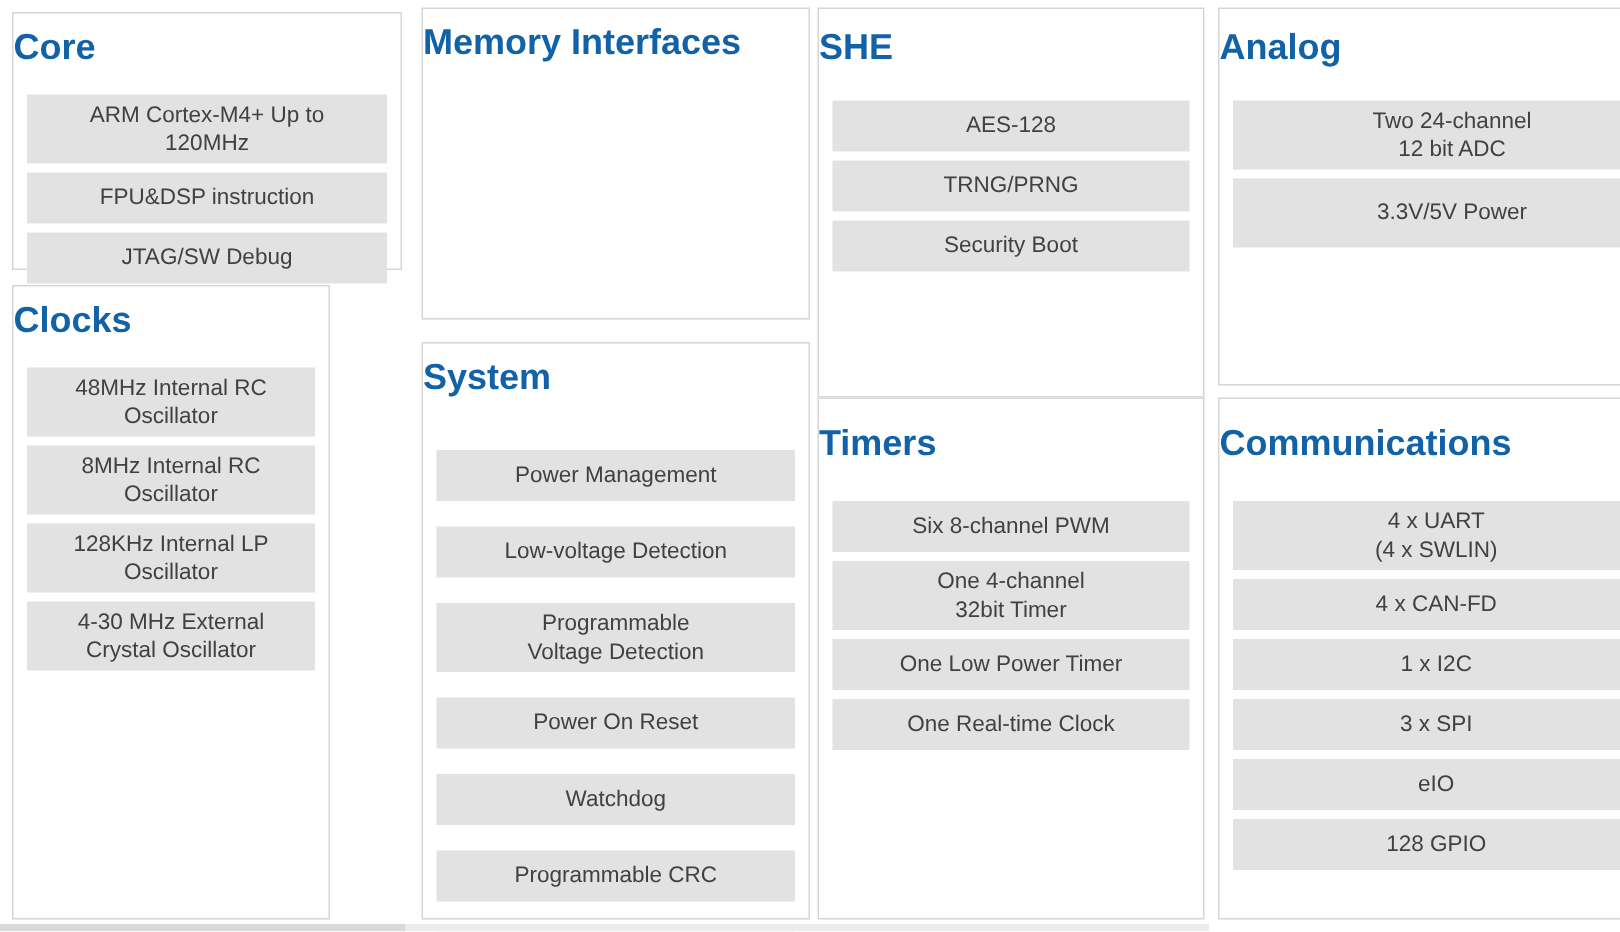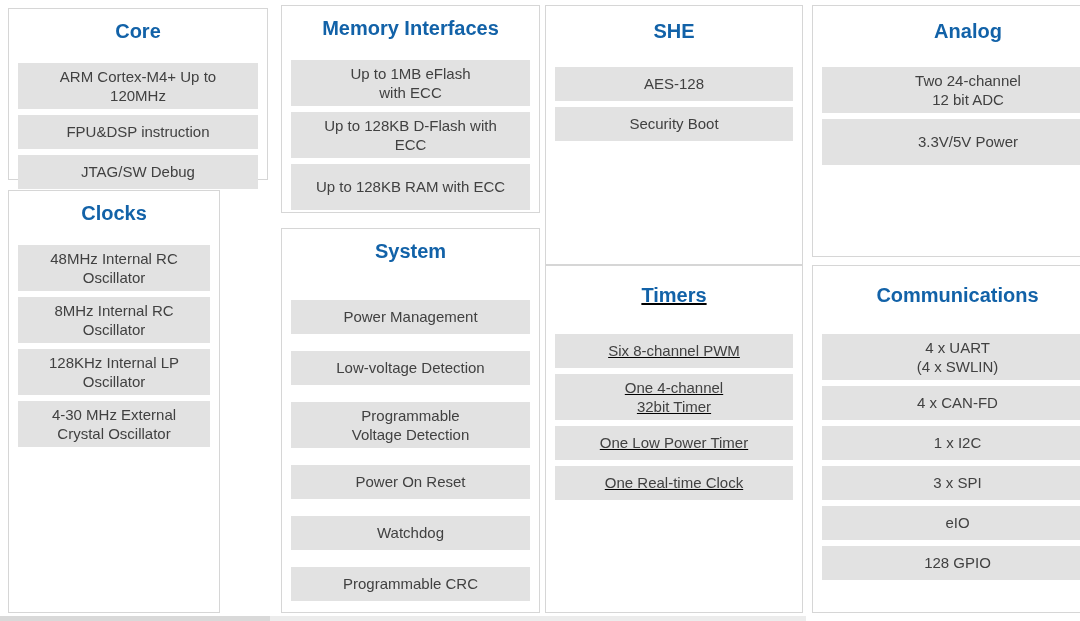--- a/index.html
+++ b/index.html
@@ -15,24 +15,24 @@
     background: #ffffff;
     overflow: hidden;
   }
   .panel {
     position: absolute;
     background: #ffffff;
     border: 1px solid var(--panel-border, #d6d6d6);
     box-sizing: border-box;
   }
   .panel-title {
-    text-align: center;
+    text-align: left;
     color: var(--title, #1262a8);
     font-weight: 700;
-    font-size: 20px;
+    font-size: 24px;
     line-height: 23px;
     padding: 11px 0 9px;
   }
   
   #p-she .panel-title, #p-analog .panel-title { padding: 14px 0 13px; }
   #p-system .panel-title { padding: 11px 0 15px; }
   #p-timers .panel-title, #p-comms .panel-title { padding: 18px 0 16px; }
   .cells {
     display: flex;
     flex-direction: column;
@@ -54,21 +54,21 @@
     box-sizing: border-box;
     padding: 2px 4px;
   }
   .cell.h2 { min-height: 46px; }
   
   #p-core    { left: 8px;   top: 8px;   width: 260px; height: 172px; }
   #p-clocks  { left: 8px;   top: 190px; width: 212px; height: 423px; }
   #p-memory  { left: 281px; top: 5px;   width: 259px; height: 208px; }
   #p-system  { left: 281px; top: 228px; width: 259px; height: 385px; }
   #p-she     { left: 545px; top: 5px;   width: 258px; height: 260px; }
-  #p-timers  { left: 545px; top: 265px; width: 258px; height: 348px; text-decoration: underline; }
+  #p-timers  { left: 545px; top: 265px; width: 258px; height: 348px; }
   #p-analog  { left: 812px; top: 5px;   width: 312px; height: 252px; }
   #p-comms   { left: 812px; top: 265px; width: 291px; height: 348px; }
   .bottom-strip {
     position: absolute;
     left: 0; bottom: 0;
     width: 806px; height: 5px;
     background: #ececec;
   }
   .bottom-strip-left {
     position: absolute;
@@ -100,47 +100,41 @@
       <div class="cell h2">8MHz Internal RC Oscillator</div>
       <div class="cell h2">128KHz Internal LP
 Oscillator</div>
       <div class="cell h2">4-30 MHz External
 Crystal Oscillator</div>
     </div>
   </div>
 
   <div class="panel" id="p-memory">
     <div class="panel-title">Memory Interfaces</div>
-    <div class="cells">
-      <div class="cell h2">Up to 1MB eFlash
-with ECC</div>
-      <div class="cell h2">Up to 128KB D-Flash with
-ECC</div>
-      <div class="cell h2">Up to 128KB RAM with ECC</div>
-    </div>
   </div>
 
   <div class="panel" id="p-system">
     <div class="panel-title">System</div>
     <div class="cells">
       <div class="cell">Power Management</div>
       <div class="cell">Low-voltage Detection</div>
       <div class="cell h2">Programmable
 Voltage Detection</div>
       <div class="cell">Power On Reset</div>
       <div class="cell">Watchdog</div>
       <div class="cell">Programmable CRC</div>
       <div class="cell">T-sensor</div>
     </div>
   </div>
 
   <div class="panel" id="p-she">
     <div class="panel-title">SHE</div>
     <div class="cells">
       <div class="cell">AES-128</div>
+      <div class="cell">TRNG/PRNG</div>
       <div class="cell">Security Boot</div>
     </div>
   </div>
 
   <div class="panel" id="p-timers">
     <div class="panel-title">Timers</div>
     <div class="cells">
       <div class="cell">Six 8-channel PWM</div>
       <div class="cell h2">One 4-channel
 32bit Timer</div>

